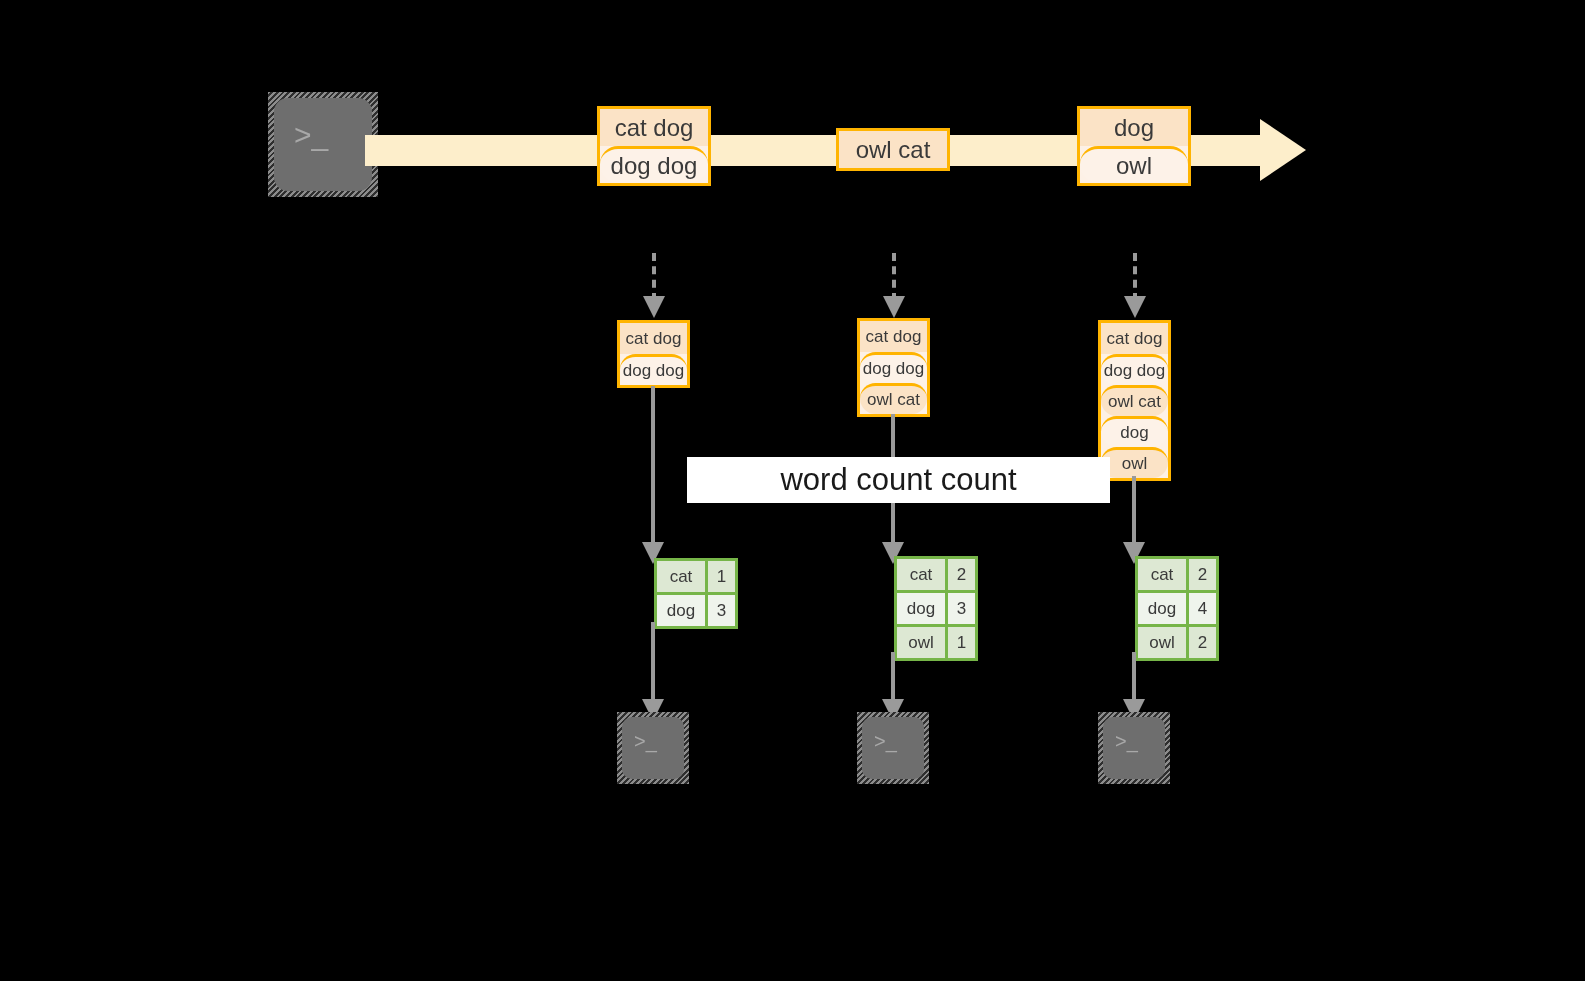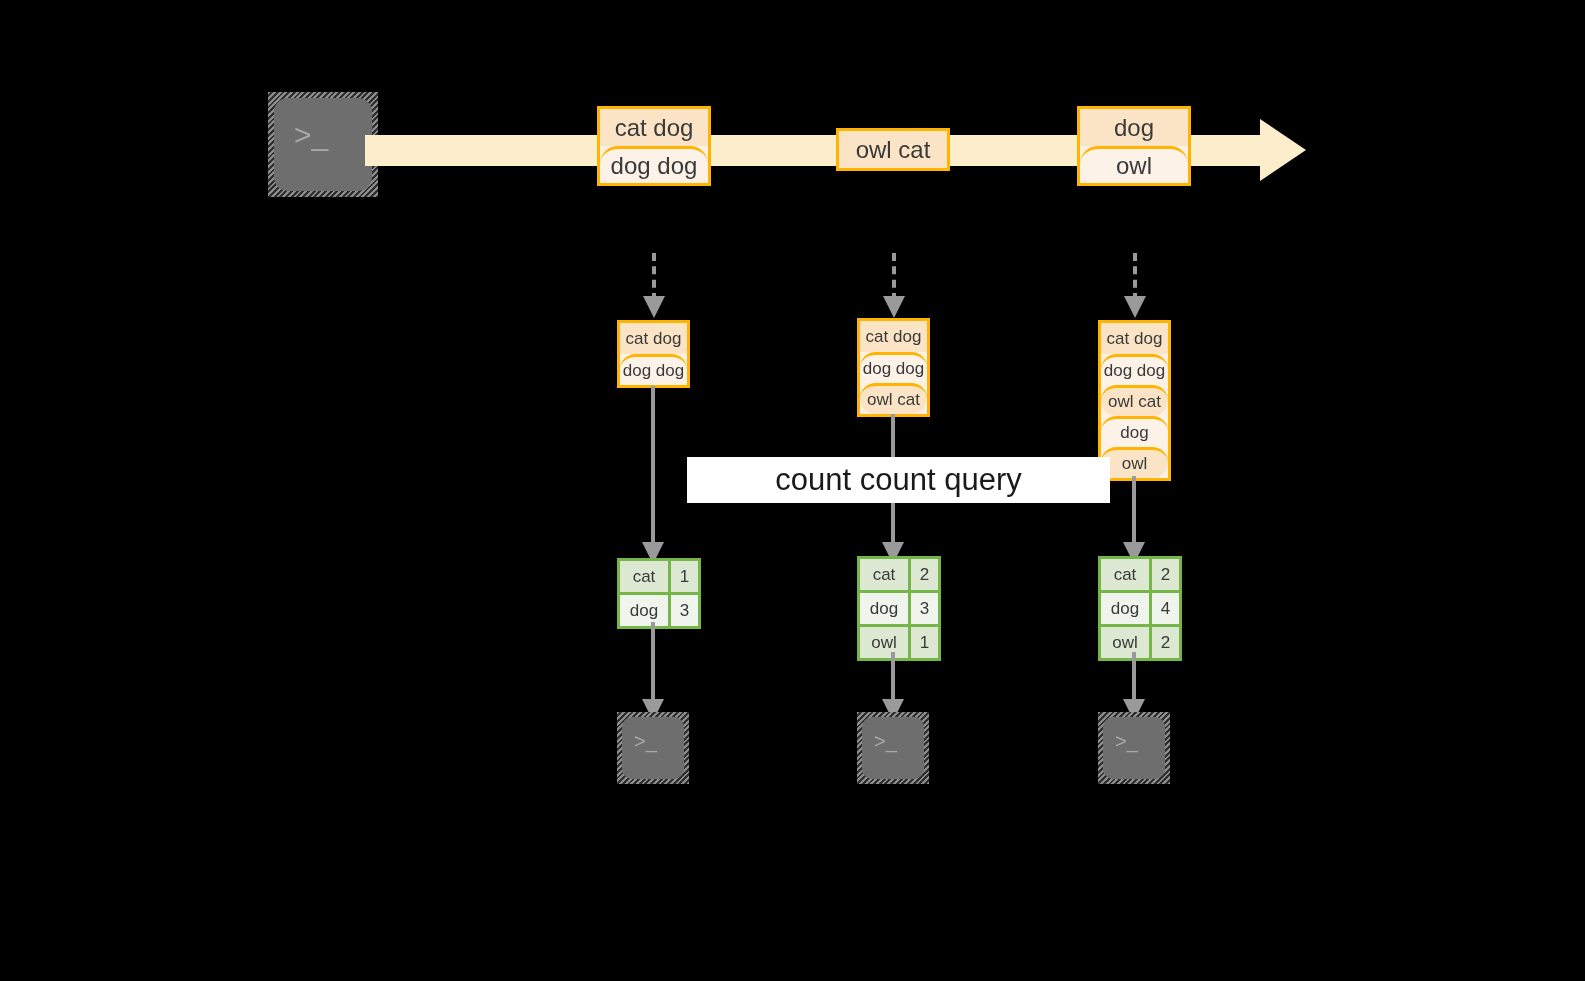--- a/index.html
+++ b/index.html
@@ -89,20 +89,21 @@
 
   
   .obox.mid .row { height: 31px; font-size: 17px; }
 
   
   .gtable {
     position: absolute;
     box-sizing: border-box;
     border: 3px solid #76b548;
     background: #eef3ea;
+    margin-left: 37px;
   }
   .gtable .grow {
     display: flex;
     height: 31px;
   }
   .gtable .grow + .grow { border-top: 3px solid #76b548; }
   .gtable .gcell {
     box-sizing: border-box;
     display: flex;
     align-items: center;
@@ -208,21 +209,21 @@
   <div class="gline" style="left:651px; top:386px; height:161px;"></div>
   <div class="ghead" style="left:642px; top:542px;"></div>
 
   <div class="gline" style="left:891px; top:414px; height:133px;"></div>
   <div class="ghead" style="left:882px; top:542px;"></div>
 
   <div class="gline" style="left:1132px; top:476px; height:71px;"></div>
   <div class="ghead" style="left:1123px; top:542px;"></div>
 
   <div class="banner" style="left:687px; top:457px; width:423px; height:46px;">
-    <span>count count query</span>
+    <span>word count count</span>
   </div>
 
   <div class="gtable" style="left:617px; top:558px;">
     <div class="grow dark">
       <div class="gcell key">cat</div>
       <div class="gcell val">1</div>
     </div>
     <div class="grow light">
       <div class="gcell key">dog</div>
       <div class="gcell val">3</div>

